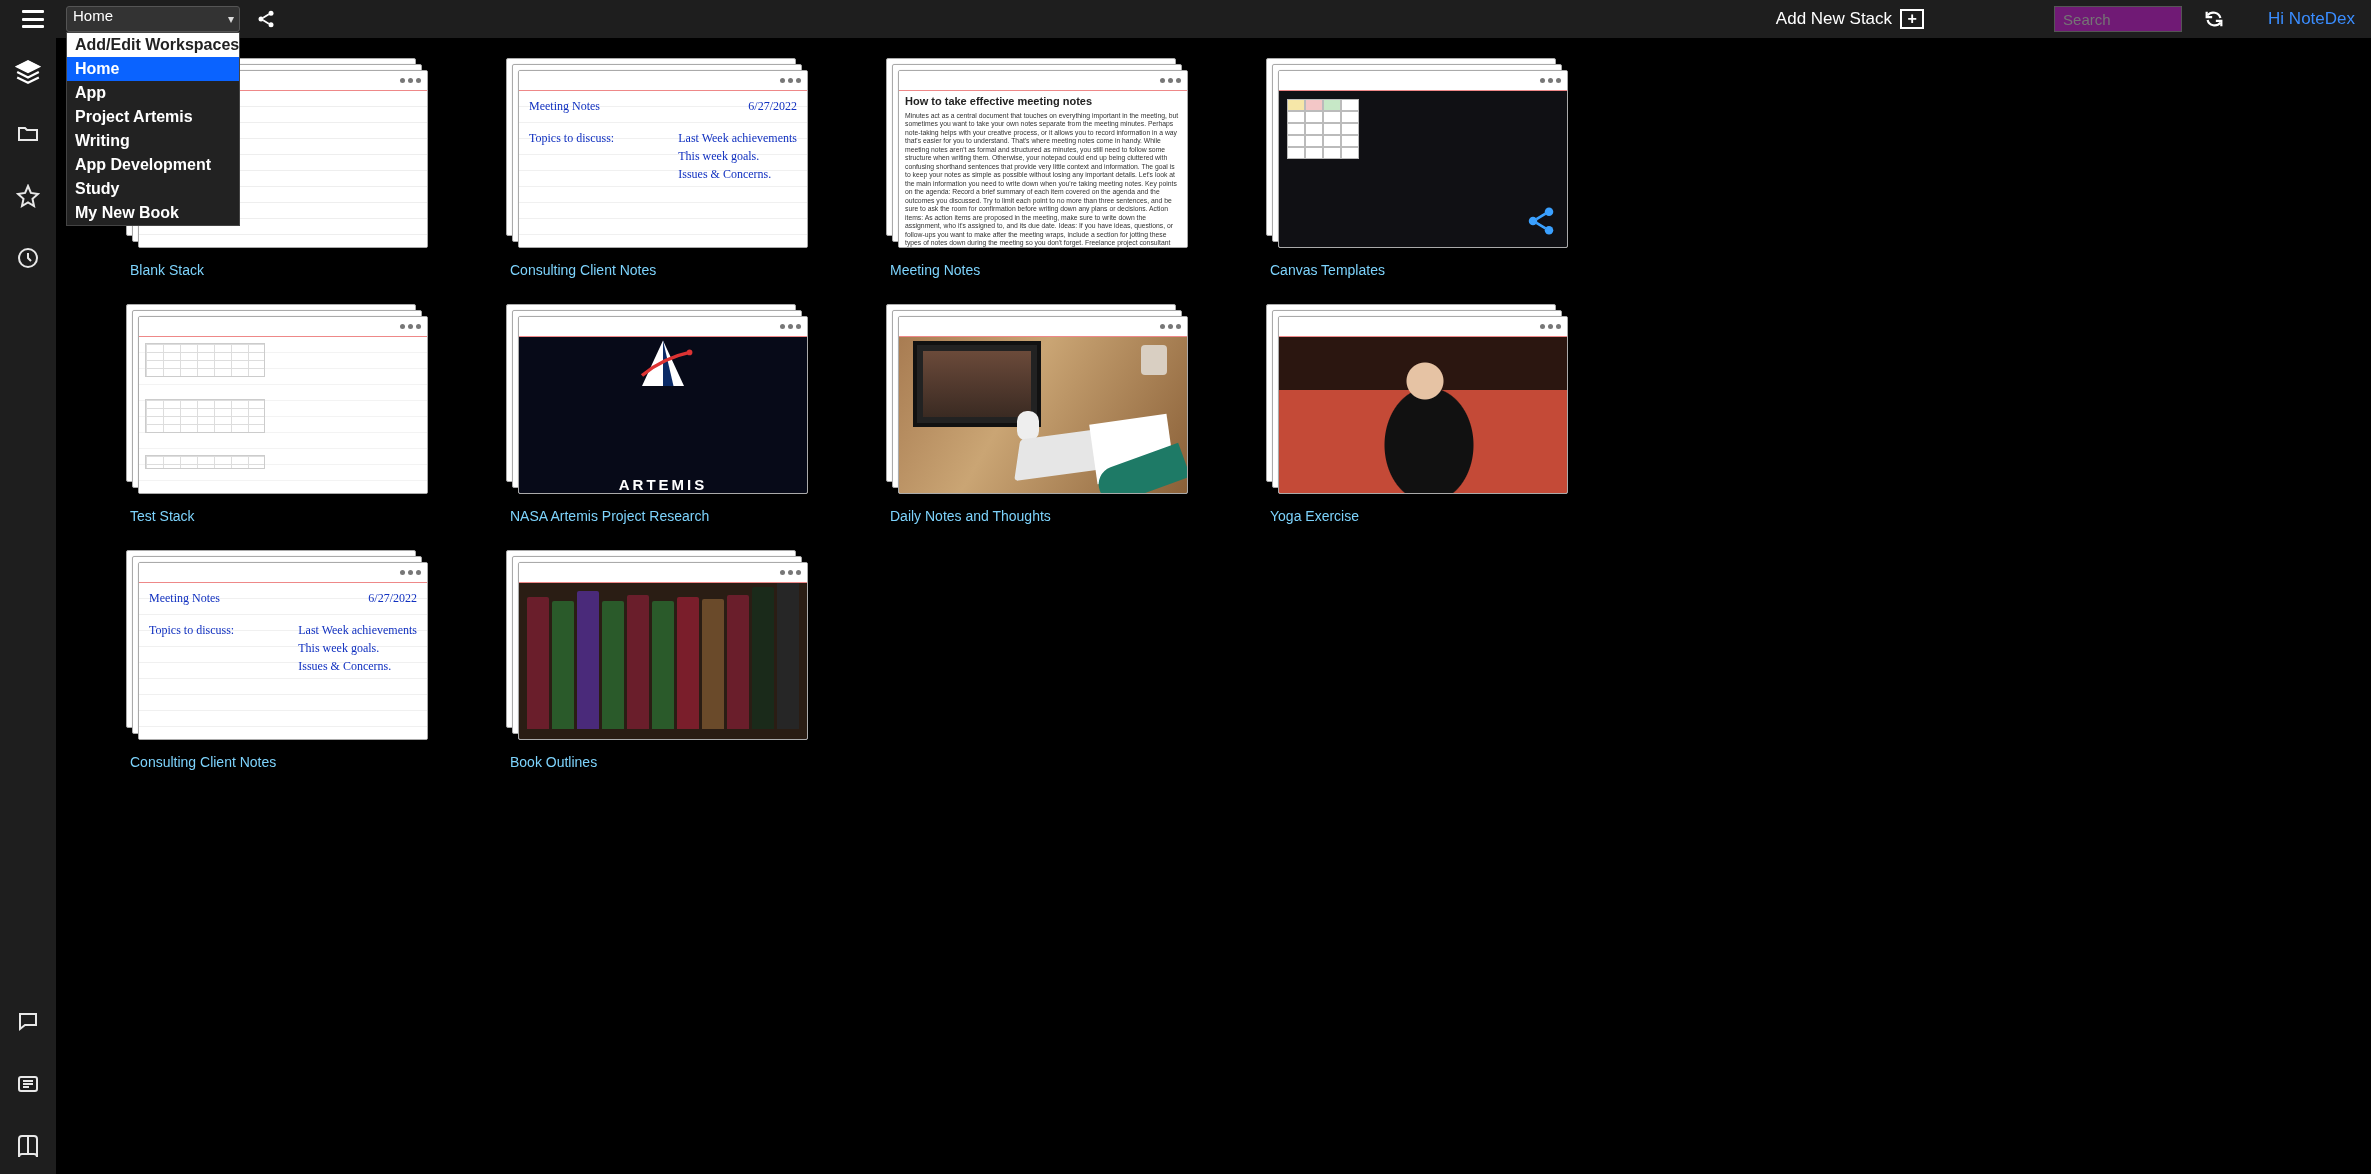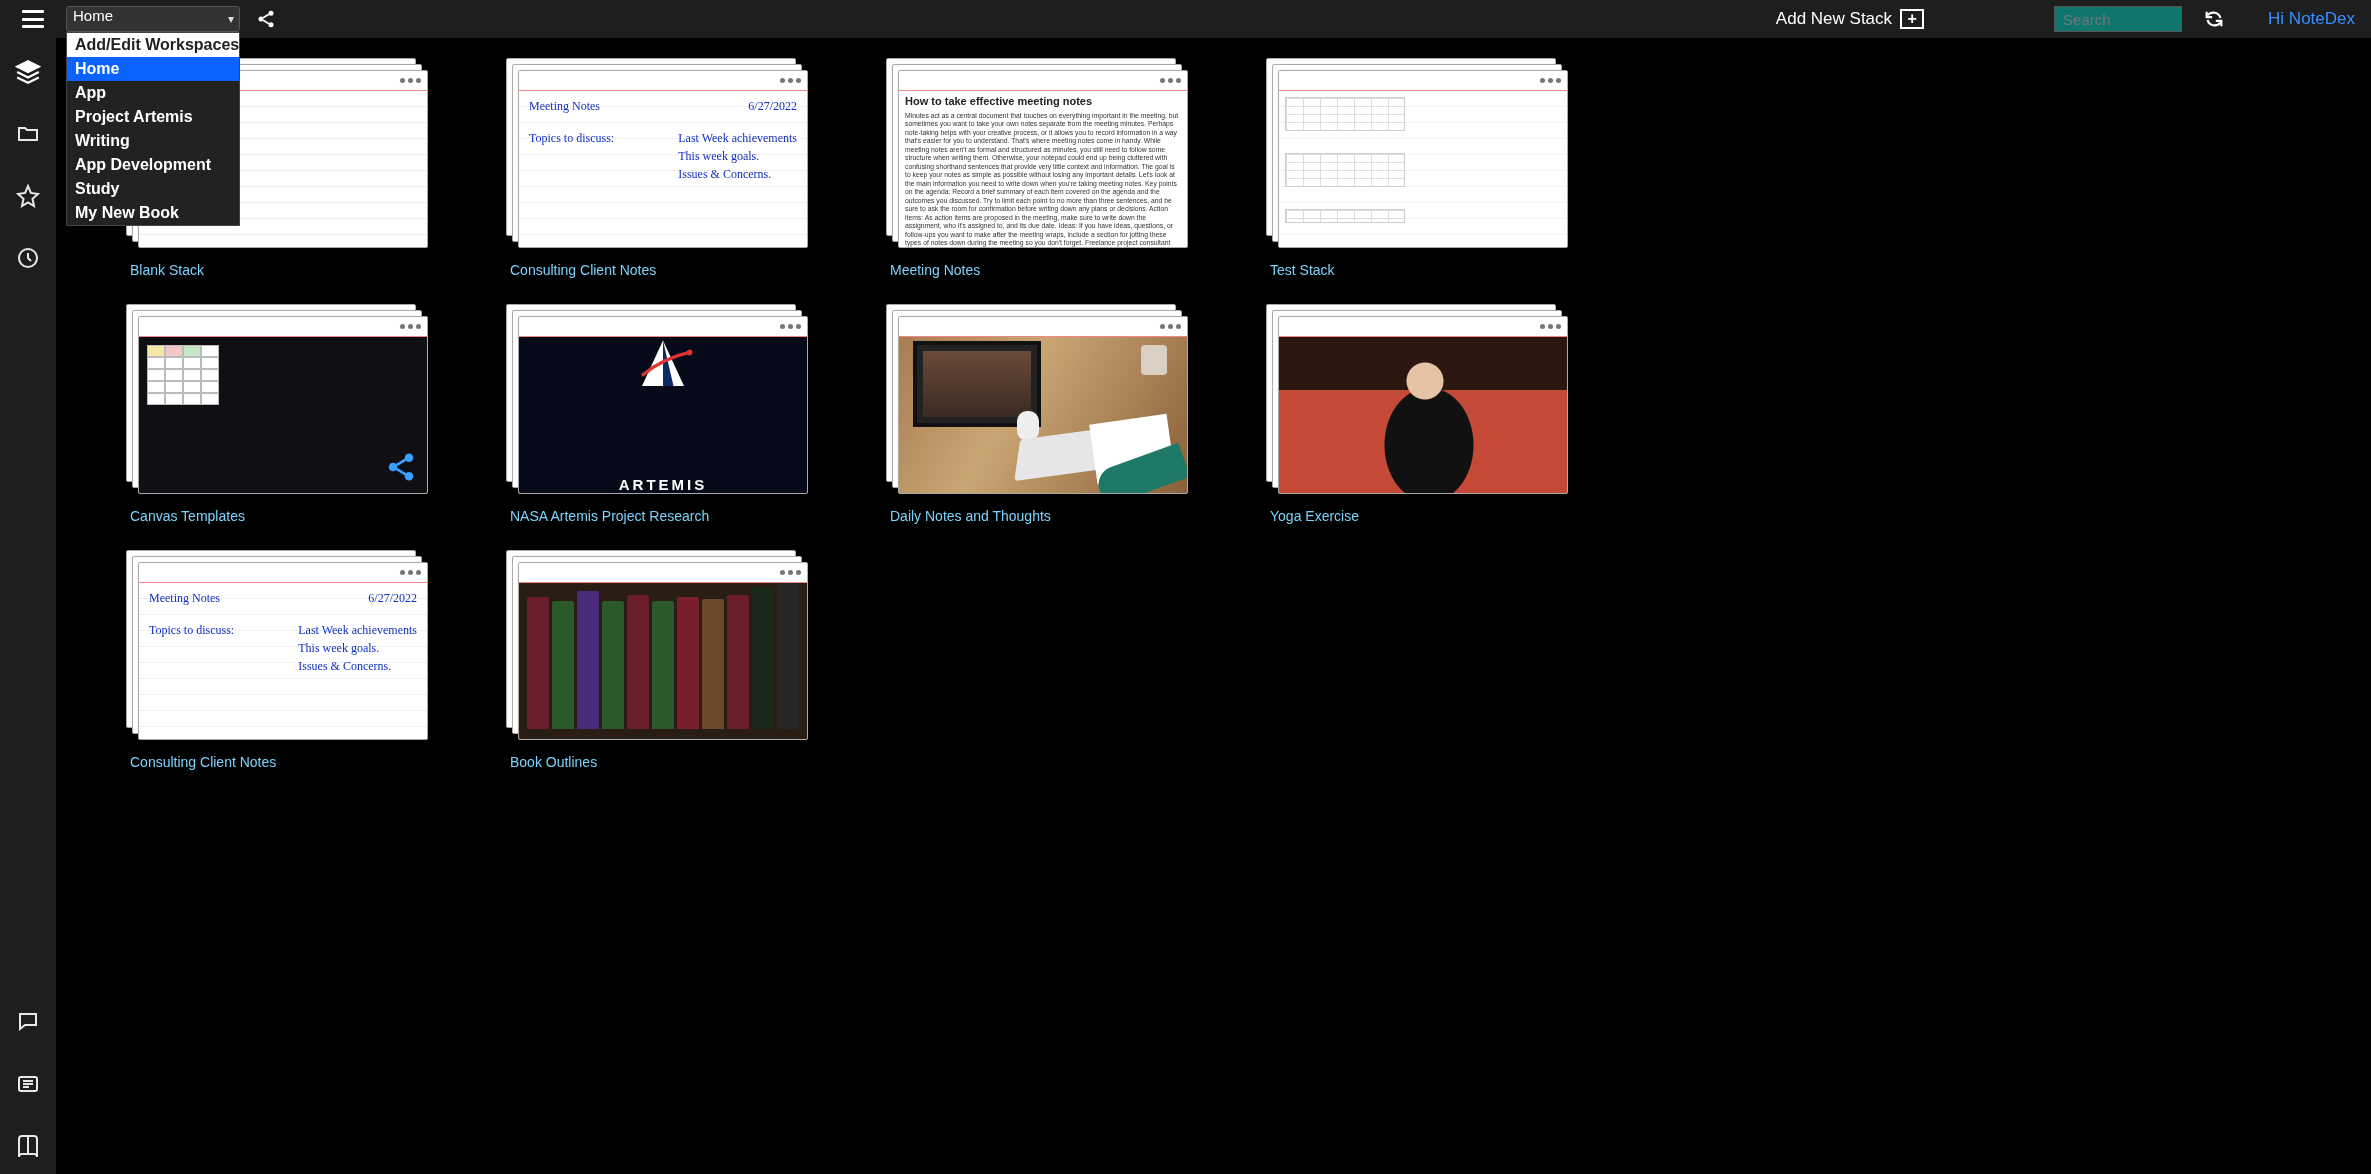--- a/index.html
+++ b/index.html
@@ -68,21 +68,21 @@
   .share-top svg { fill:#fff; }
   .topbar-spacer { flex:1; }
   .add-stack { display:flex; gap:8px; cursor:pointer; margin-right:120px;}
   .add-stack-label { font-size:17px; color:#fff; }
   .add-stack-icon {
     width:24px;height:20px;border:2px solid #fff; display:flex;align-items:center;justify-content:center;
     font-size:16px; font-weight:bold; line-height:1;
   }
   .search-box {
     width:128px; height:26px;
-    background:#0f766e; border:1px solid #555; color:#ccc;
+    background:#701a75; border:1px solid #555; color:#ccc;
     padding:0 8px; font-size:15px;
   }
   .sync-btn { width:28px;height:28px;display:flex;align-items:center;justify-content:center;cursor:pointer; margin-left:8px;}
   .sync-btn svg { fill:#fff; }
   .greeting { color:#3a8dff; font-size:17px; margin-left:30px; margin-right:6px; cursor:pointer;}
 
   
   .body { flex:1; display:flex; overflow:hidden; }
   .sidebar {
     width:56px; background:#1e1e1e;
@@ -415,44 +415,20 @@
     <div class="card c2"></div>
     <div class="card c3">
       <div class="card-header">
                   <div class="dots">
                     <span></span>
                     <span></span>
                     <span></span>
                   </div>
                 </div>
       <div class="card-body">
-                  <div class="calendars">
-                    <div class="mini-cal"></div>
-                    <div class="mini-cal"></div>
-                    <div class="mini-cal" style="height:14px"></div>
-                  </div>
-                </div>
-    </div>
-      </div>
-      <div class="stack-title">Test Stack</div>
-    </div>
-          <div class="stack-item">
-      <div class="stack-preview">
-
-    <div class="card c1"></div>
-    <div class="card c2"></div>
-    <div class="card c3">
-      <div class="card-header">
-                  <div class="dots">
-                    <span></span>
-                    <span></span>
-                    <span></span>
-                  </div>
-                </div>
-      <div class="card-body">
                   <div class="dark-canvas">
         <div class="mini-grid">
           <div class="mg-row">
                         <div class="mg-cell y"></div>
                         <div class="mg-cell p"></div>
                         <div class="mg-cell g"></div>
                         <div class="mg-cell"></div>
                       </div>
           <div class="mg-row">
                         <div class="mg-cell"></div>
@@ -483,20 +459,44 @@
           <circle cx="18" cy="5" r="3.2" fill="#3aa0ff"></circle>
                       <circle cx="6" cy="12" r="3.2" fill="#3aa0ff"></circle>
                       <circle cx="18" cy="19" r="3.2" fill="#3aa0ff"></circle>
           <path d="M8.6 10.6 15.4 6.4M8.6 13.4 15.4 17.6" stroke="#3aa0ff" stroke-width="2"></path>
         </svg>
       </div>
                 </div>
     </div>
       </div>
       <div class="stack-title">Canvas Templates</div>
+    </div>
+          <div class="stack-item">
+      <div class="stack-preview">
+
+    <div class="card c1"></div>
+    <div class="card c2"></div>
+    <div class="card c3">
+      <div class="card-header">
+                  <div class="dots">
+                    <span></span>
+                    <span></span>
+                    <span></span>
+                  </div>
+                </div>
+      <div class="card-body">
+                  <div class="calendars">
+                    <div class="mini-cal"></div>
+                    <div class="mini-cal"></div>
+                    <div class="mini-cal" style="height:14px"></div>
+                  </div>
+                </div>
+    </div>
+      </div>
+      <div class="stack-title">Test Stack</div>
     </div>
           <div class="stack-item">
       <div class="stack-preview">
 
     <div class="card c1"></div>
     <div class="card c2"></div>
     <div class="card c3">
       <div class="card-header">
                   <div class="dots">
                     <span></span>

